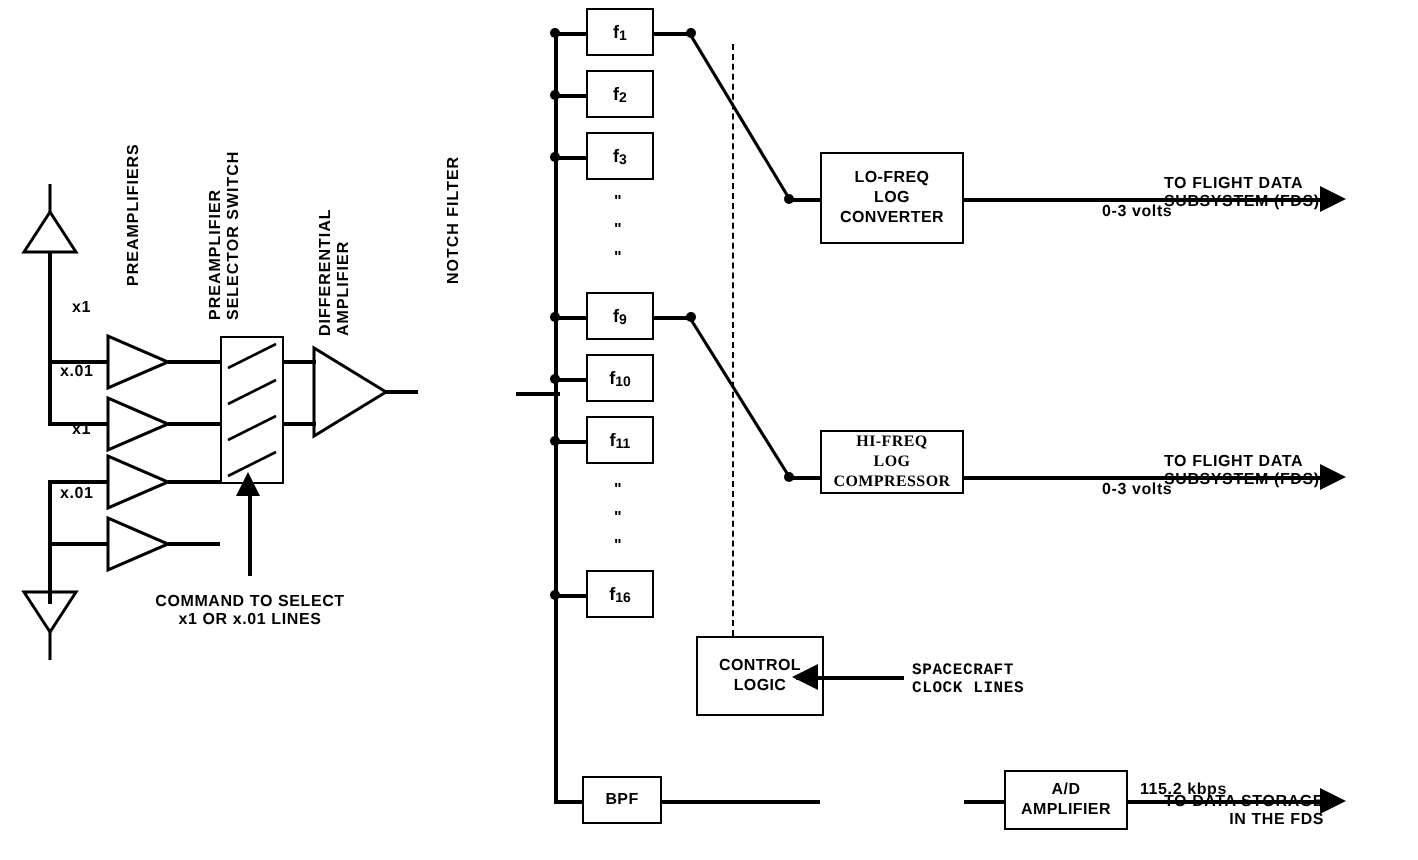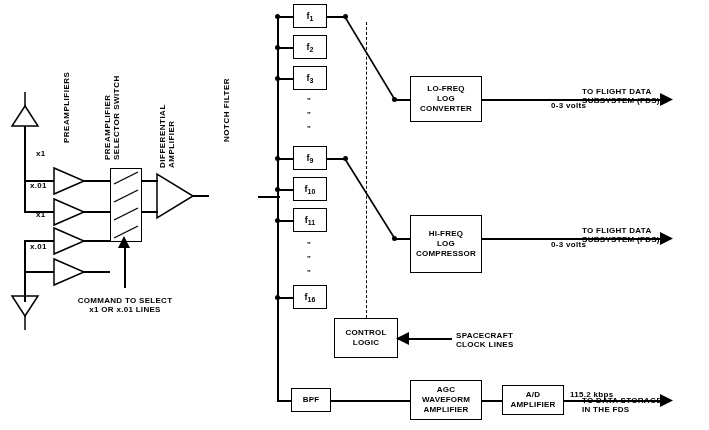--- a/index.html
+++ b/index.html
@@ -176,58 +176,55 @@
     <line x1="5" y1="5" x2="55" y2="85" stroke="#000" stroke-width="1.6"></line>
   </svg>
   <div class="dot" style="left:392px;top:236px;"></div>
   <div class="h" style="left:394px;top:238px;width:16px;"></div>
 
   <div class="dash" style="left:366px;top:22px;height:296px;"></div>
 
   <div class="box" style="left:410px;top:76px;width:72px;height:46px;">LO-FREQ
 LOG
 CONVERTER</div>
-  <div class="box" style="left:410px;top:215px;width:72px;height:58px;">HI-FREQ
+  <div class="box" style="left:410px;top:215px;width:72px;height:32px;font-family:Liberation Serif, serif;">HI-FREQ
 LOG
 COMPRESSOR</div>
 
   <div class="h" style="left:482px;top:99px;width:182px;"></div>
   <svg style="position:absolute;left:660px;top:93px;" width="14" height="13">
     <polygon points="13,6.5 0,0 0,13" fill="#000"></polygon>
   </svg>
   <div class="h" style="left:482px;top:238px;width:182px;"></div>
   <svg style="position:absolute;left:660px;top:232px;" width="14" height="13">
     <polygon points="13,6.5 0,0 0,13" fill="#000"></polygon>
   </svg>
 
   <div class="lbl" style="left:551px;top:101px;">0-3 volts</div>
   <div class="lbl" style="left:551px;top:240px;">0-3 volts</div>
   <div class="lbl" style="left:582px;top:87px;">TO FLIGHT DATA
 SUBSYSTEM (FDS)</div>
   <div class="lbl" style="left:582px;top:226px;">TO FLIGHT DATA
 SUBSYSTEM (FDS)</div>
 
-  <div class="box" style="left:334px;top:318px;width:64px;height:40px;">CONTROL
+  <div class="box" style="left:348px;top:318px;width:64px;height:40px;">CONTROL
 LOGIC</div>
   <div class="h" style="left:398px;top:338px;width:54px;"></div>
   <svg style="position:absolute;left:396px;top:332px;" width="14" height="13">
     <polygon points="0,6.5 13,0 13,13" fill="#000"></polygon>
   </svg>
-  <div class="lbl" style="left:456px;top:331px;">SPACECRAFT
+  <div class="lbl" style="left:456px;top:331px;font-family:Liberation Mono, monospace;">SPACECRAFT
 CLOCK LINES</div>
 
   <div class="box" style="left:291px;top:388px;width:40px;height:24px;">BPF</div>
   <div class="h" style="left:331px;top:400px;width:79px;"></div>
-  <div class="box" style="left:410px;top:380px;width:72px;height:40px;">AGC
-WAVEFORM
-AMPLIFIER</div>
   <div class="h" style="left:482px;top:400px;width:20px;"></div>
   <div class="box" style="left:502px;top:385px;width:62px;height:30px;">A/D
 AMPLIFIER</div>
   <div class="h" style="left:564px;top:400px;width:100px;"></div>
   <svg style="position:absolute;left:660px;top:394px;" width="14" height="13">
     <polygon points="13,6.5 0,0 0,13" fill="#000"></polygon>
   </svg>
   <div class="lbl" style="left:570px;top:390px;">115.2 kbps</div>
-  <div class="lbl" style="left:582px;top:396px;">TO DATA STORAGE
+  <div class="lbl" style="left:582px;top:396px;text-align:right;">TO DATA STORAGE
 IN THE FDS</div>
 
 </div>
 
 </body></html>

